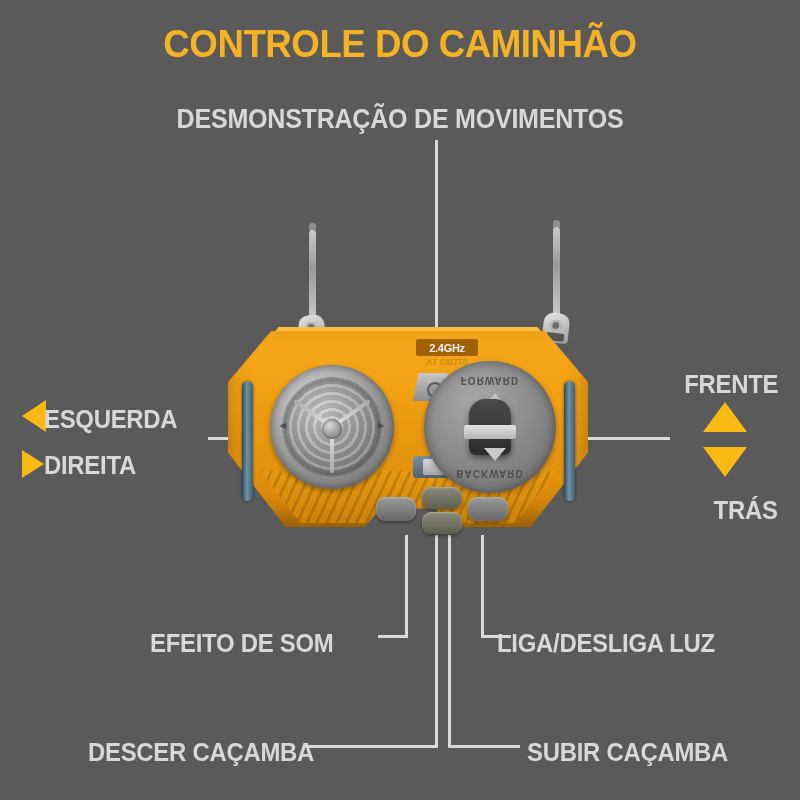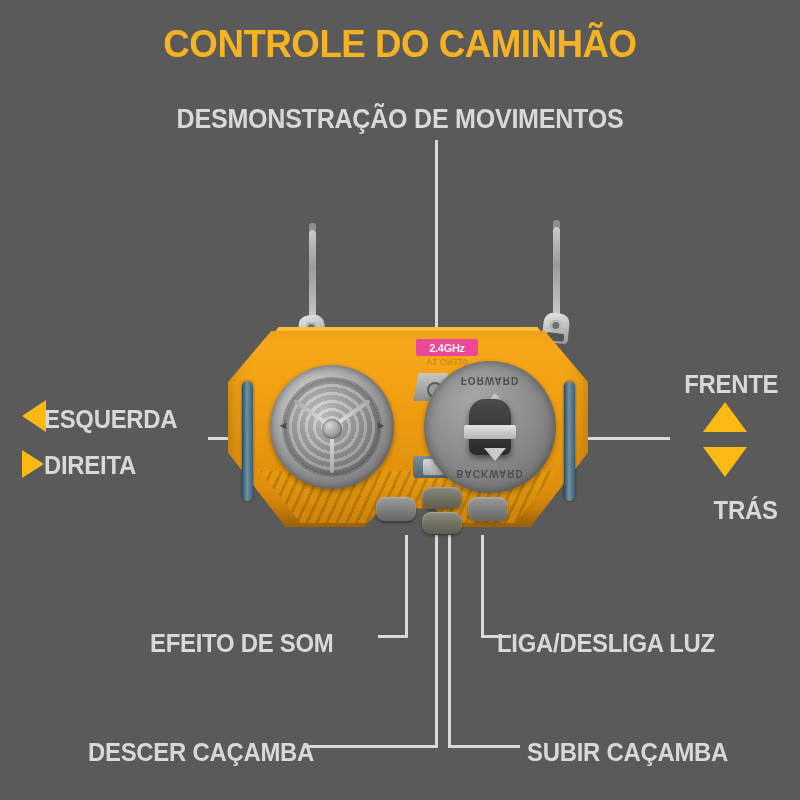--- a/index.html
+++ b/index.html
@@ -122,21 +122,21 @@
     position:absolute; left:12px; top:256px; width:336px; height:52px;
     background:
       repeating-linear-gradient(115deg, rgba(0,0,0,.16) 0 3px, transparent 3px 9px),
       linear-gradient(180deg,#e79b10,#cf840a);
     clip-path: polygon(6% 0%, 94% 0%, 82% 100%, 62% 100%, 58% 72%, 42% 72%, 38% 100%, 18% 100%);
     opacity:.95;
   }
 
   .badge{
     position:absolute; left:188px; top:124px; width:62px; height:17px;
-    background:#ec4899; border-radius:2px;
+    background:#a16207; border-radius:2px;
     display:flex; align-items:center; justify-content:center;
     color:#f2f2f2; font-size:11px; font-weight:bold; letter-spacing:-.3px;
   }
   .badge-sub{
     position:absolute; left:188px; top:142px; width:62px;
     text-align:center; color:#c98f18; font-size:9px; font-weight:bold;
     transform:scaleY(-1);
   }
 
   .wheel-well{

